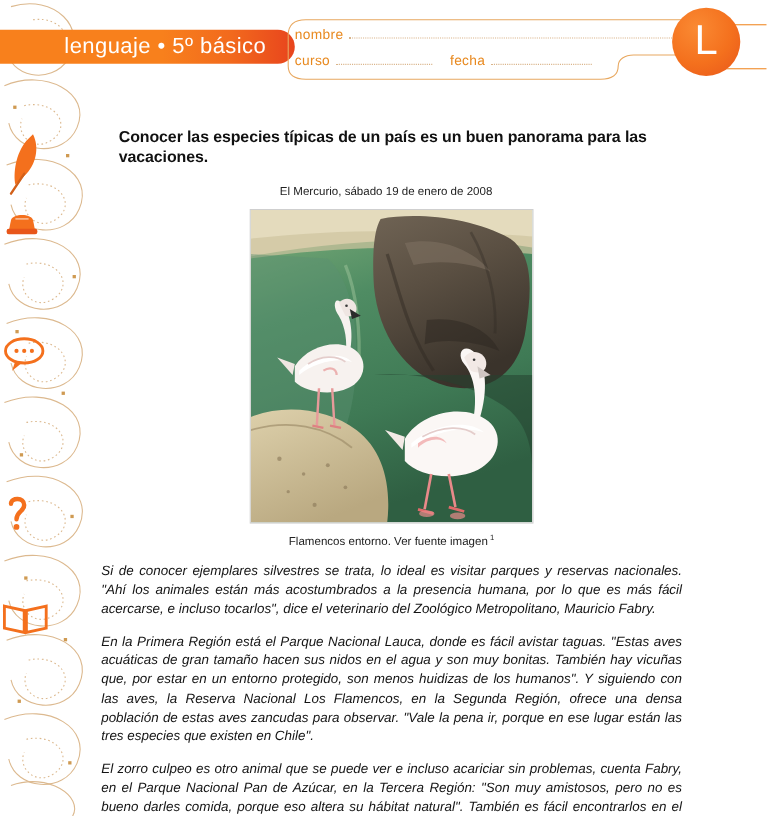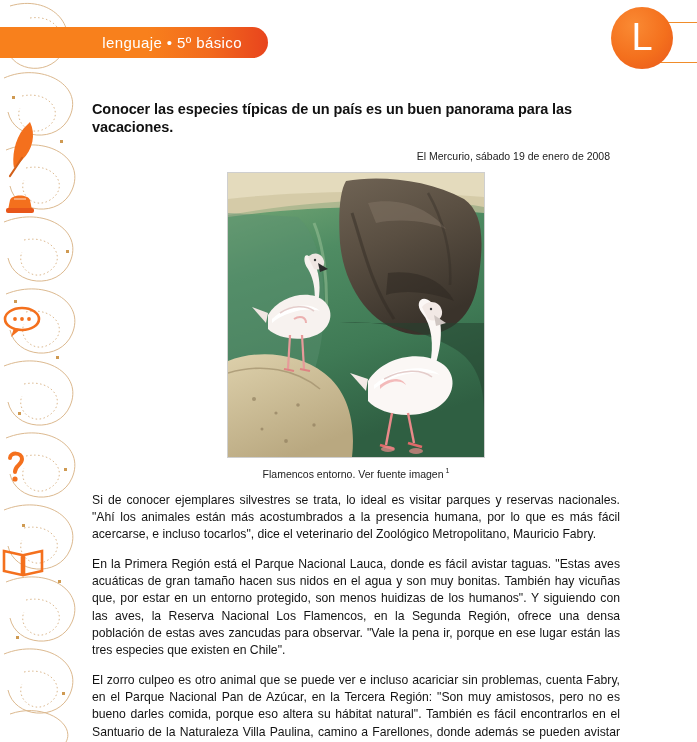--- a/index.html
+++ b/index.html
@@ -61,21 +61,21 @@
     border-top-right-radius: 16px;
     border-bottom-right-radius: 16px;
     display: flex;
     align-items: center;
     justify-content: flex-end;
     box-sizing: border-box;
     padding-right: 26px;
   }
   .banner-label {
     color: #ffffff;
-    font-size: 15px;
+    font-size: 20px;
     letter-spacing: 0.4px;
     white-space: nowrap;
     text-align: center;
   }
 
   .formbox {
     position: absolute;
     left: 256px;
     top: 14px;
     width: 380px;
@@ -144,27 +144,27 @@
     position: absolute;
     left: 92px;
     top: 100px;
     width: 528px;
   }
   .doc-title {
     font-size: 14.5px;
     font-weight: bold;
     color: #111111;
     line-height: 1.25;
-    margin: 0;
+    margin: 16px;
     letter-spacing: -0.1px;
   }
   .attribution {
     font-size: 10.5px;
     color: #222222;
-    text-align: right;
+    text-align: center;
     margin: 14px 10px 8px 0;
   }
 
   .figure {
     margin: 10px 0 0 0;
     text-align: center;
   }
   .photo {
     width: 258px;
     height: 286px;
@@ -184,20 +184,21 @@
     vertical-align: super;
     margin-left: 2px;
   }
 
   .body-text {
     margin: 12px 0 0 0;
     font-size: 12.2px;
     line-height: 1.42;
     color: #141414;
     text-align: justify;
+    font-style: italic;
   }
   .body-text + .body-text { }
 </style>
 </head>
 <body>
 
 <div class="deco-column">
   <svg width="88" height="742" viewBox="0 0 88 742">
     <g fill="none" stroke="#dcb98f" stroke-width="1">
       <path d="M10 6 C 50 -6, 80 26, 62 54 C 46 78, 8 70, 6 44"></path>
@@ -281,20 +282,39 @@
 
 <div class="header">
 
   <div class="hrule hrule-a"></div>
   <div class="hrule hrule-b"></div>
 
   <div class="banner">
     <span class="banner-label">lenguaje  •  5º básico</span>
   </div>
 
+  <div class="formbox">
+    <svg class="formbox-frame" width="380" height="62" viewBox="0 0 380 62">
+      <path d="M6 18 C 6 8, 12 4, 22 4 L 374 4" fill="none" stroke="#e8a860" stroke-width="1"></path>
+      <path d="M6 18 L 6 46 C 6 54, 12 58, 22 58 L 290 58
+               C 300 58, 306 54, 306 46 C 306 40, 312 36, 320 36 L 380 36" fill="none" stroke="#e8a860" stroke-width="1"></path>
+    </svg>
+
+    <div class="field-row row-nombre">
+      <span class="field-label">nombre</span>
+      <span class="dotline dot-nombre"></span>
+    </div>
+
+    <div class="field-row row-curso">
+      <span class="field-label">curso</span>
+      <span class="dotline dot-curso"></span>
+      <span class="field-label fecha-label">fecha</span>
+      <span class="dotline dot-fecha"></span>
+    </div>
+  </div>
 
   <div class="logo-badge">
     <span class="logo-letter">L</span>
   </div>
 </div>
 
 <div class="content">
 
   <h1 class="doc-title">Conocer las especies típicas de un país es un buen panorama para las vacaciones.</h1>
 

